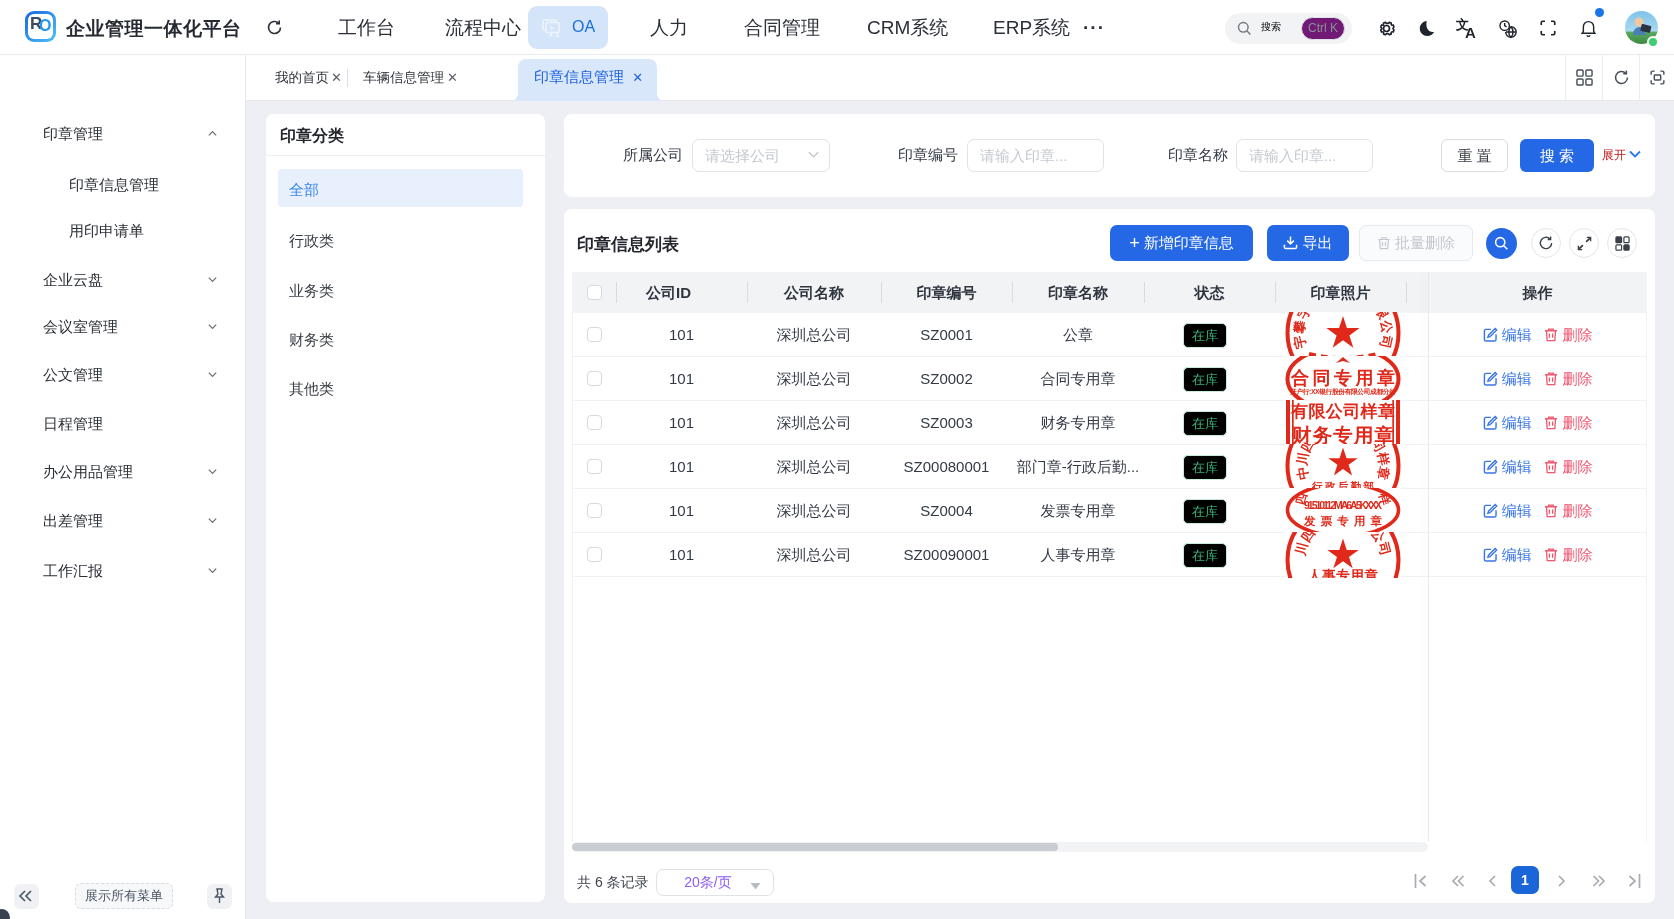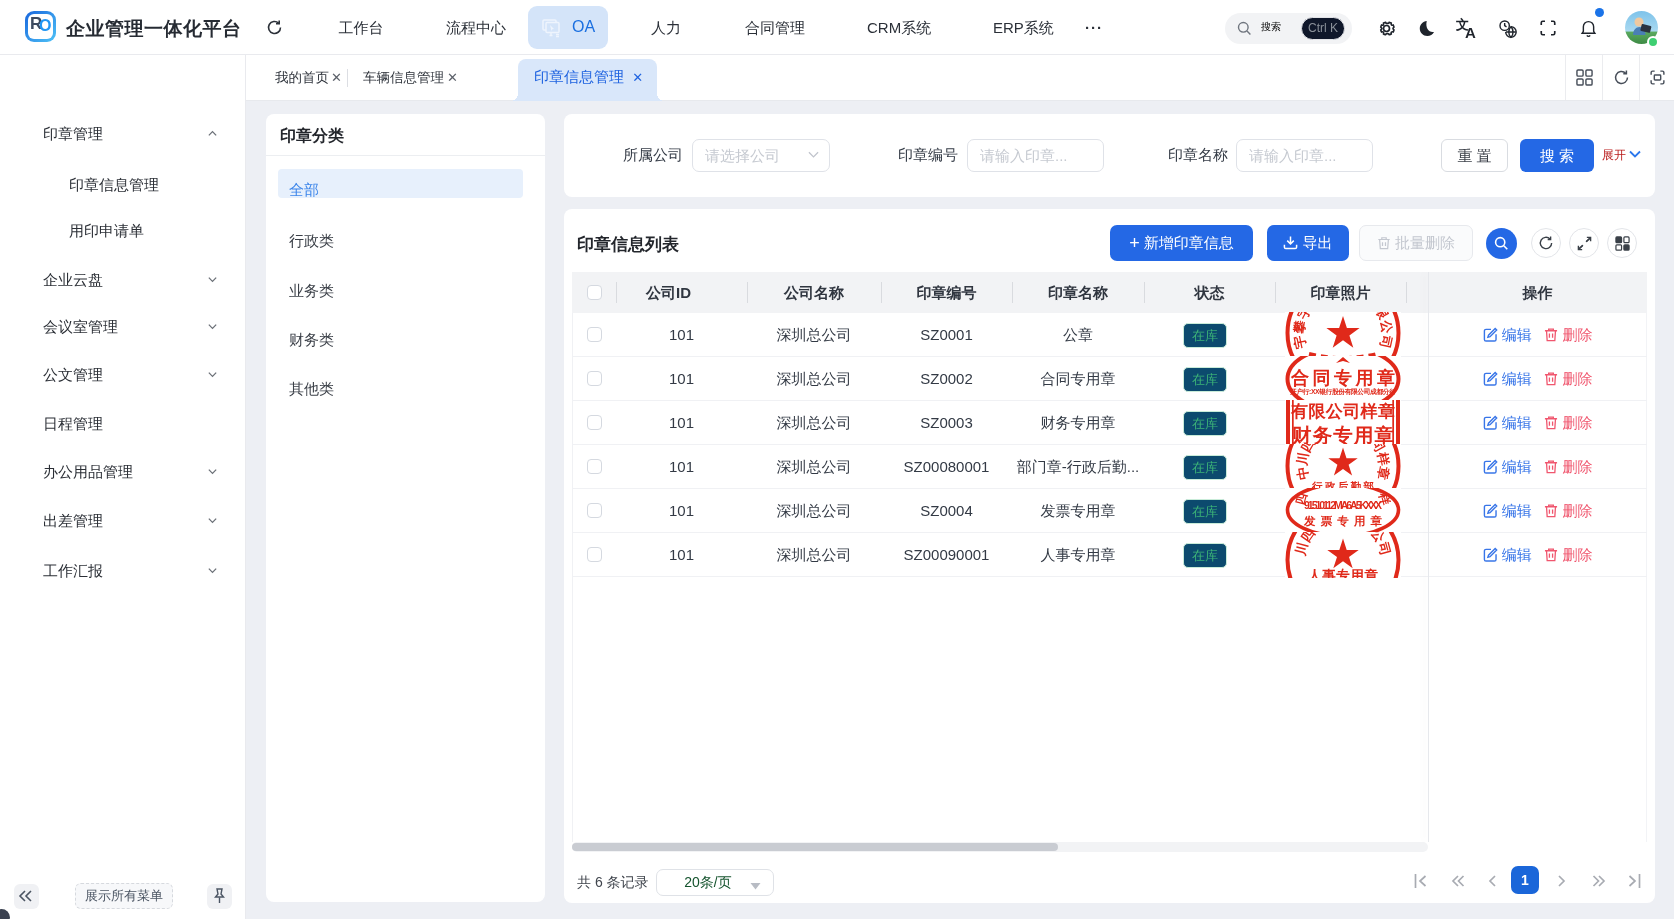--- a/index.html
+++ b/index.html
@@ -4,27 +4,27 @@
 <title>企业管理一体化平台</title>
 <style>
 * { margin:0; padding:0; box-sizing:border-box; }
 html,body { width:1674px; height:919px; overflow:hidden; font-family:"Liberation Sans", sans-serif; background:#edeff4; color:#333a45; }
 
 #nav { position:absolute; left:0; top:0; width:1674px; height:55px; background:#fff; border-bottom:1px solid #e9eaee; z-index:30; }
 #logo { position:absolute; left:25px; top:11px; width:31px; height:31px; border-radius:9px; background:linear-gradient(135deg,#1866dd,#4fc3f7); }
 #logo .r { position:absolute; left:5px; top:3px; font-weight:bold; font-size:17px; color:#3d4a5f; }
 #logo .o { position:absolute; left:14px; top:6px; font-weight:bold; font-size:16px; color:#2196f3; }
 #brand { position:absolute; left:66px; top:16px; font-size:19px; font-weight:bold; color:#262b33; letter-spacing:0.5px; }
-.navitem { position:absolute; top:0; height:55px; line-height:55px; font-size:15px; color:#2b3038; text-align:center; white-space:nowrap; }
+.navitem { position:absolute; top:0; height:55px; line-height:55px; font-size:19px; color:#2b3038; text-align:center; white-space:nowrap; }
 #oa-pill { position:absolute; left:528px; top:6px; width:80px; height:43px; background:#d4e4f9; border-radius:9px;padding-left:40px; }
 #oa-pill .t { position:absolute; left:44px; top:12px; font-size:16px; color:#1a6fe0; }
 .nav-ic { position:absolute; top:19px; }
 #searchpill { position:absolute; left:1225px; top:13px; width:127px; height:31px; background:#f2f3f5; border-radius:16px; }
 #searchpill .txt { position:absolute; left:36px; top:7px; font-size:10px; color:#000000;font-family:Liberation Mono, monospace; }
-#ctrlk { position:absolute; left:76px; top:4px; width:44px; height:23px; background:#0f172a; border:1px solid #e3e4e8; border-radius:12px; font-size:12px; color:#8a9099; text-align:center; line-height:21px; }
+#ctrlk { position:absolute; left:76px; top:4px; width:44px; height:23px; background:#701a75; border:1px solid #e3e4e8; border-radius:12px; font-size:12px; color:#8a9099; text-align:center; line-height:21px; }
 #avatar { position:absolute; left:1625px; top:11px; width:33px; height:33px; border-radius:50%; overflow:hidden; }
 #belldot { position:absolute; left:1595px; top:8px; width:9px; height:9px; border-radius:50%; background:#1a73e8; }
 
 #side { position:absolute; left:0; top:55px; width:246px; height:864px; background:#fff; border-right:1px solid #e9eaee; z-index:20; }
 .mi { position:absolute; left:0; width:246px; height:40px; line-height:40px; font-size:15px; color:#2b2f36; }
 .mi .lbl { position:absolute; left:43px; }
 .mi .sub { position:absolute; left:69px; }
 .mi svg { position:absolute; left:207px; top:14px; }
 #sidebot { position:absolute; left:0; top:820px; width:246px; height:44px; }
 .sq-btn { position:absolute; top:9px; width:25px; height:25px; background:#f0f1f4; border-radius:6px; }
@@ -35,21 +35,21 @@
 #tab-active { position:absolute; left:272px; top:4px; width:139px; height:42px; background:#d9e7fa; border-radius:8px 8px 0 0;padding-left:21px; }
 #tab-active .txt { position:absolute; left:16px; top:9px; font-size:15px; color:#2064e0; white-space:nowrap; }
 .tabx { font-size:13px; color:#5b6069; }
 .tbicon { position:absolute; top:0; width:37px; height:45px; border-left:1px solid #ebecef; }
 
 #content { position:absolute; left:246px; top:101px; width:1428px; height:818px; background:#edeff4; }
 .card { position:absolute; background:#fff; border-radius:8px; }
 #catcard { left:20px; top:13px; width:279px; height:788px; }
 #catcard h3 { position:absolute; left:14px; top:12px; font-size:16px; color:#23262c; }
 #cathead { position:absolute; left:0; top:0; width:279px; height:42px; border-bottom:1px solid #eceef1; }
-.cat { position:absolute; left:12px; width:245px; height:29px; line-height:41px; border-radius:4px; font-size:15px; color:#3a3f47; }
+.cat { position:absolute; left:12px; width:245px; height:38px; line-height:41px; border-radius:4px; font-size:15px; color:#3a3f47; }
 .cat span { margin-left:11px; }
 .cat.on { background:#e7f0fc; color:#3d86ea; }
 
 #searchcard { left:318px; top:13px; width:1091px; height:83px;padding-left:28px; }
 .flabel { position:absolute; top:32px; font-size:15px; color:#333a45; width:80px; text-align:right; }
 .finput { position:absolute; top:25px; height:33px; border:1px solid #dfe2e8; border-radius:7px; background:#fff; font-size:15px; color:#c6cad1; line-height:31px; }
 .finput span { margin-left:12px; }
 .btn { position:absolute; border-radius:6px; font-size:15px; text-align:center; }
 #btn-reset { left:877px; top:25px; width:67px; height:33px; line-height:31px; background:#fff; border:1px solid #d9dce1; color:#3a3f47; }
 #btn-search { left:956px; top:25px; width:74px; height:33px; line-height:33px; background:#2468e5; color:#fff; }
@@ -63,30 +63,30 @@
 #btn-del { left:795px; width:114px; background:#fafbfc; border:1px solid #e7e9ed; color:#c3c7cf; line-height:34px; }
 .cbtn { position:absolute; top:19px; width:30px; height:30px; border-radius:50%; background:#fff; border:1px solid #e3e5e9; }
 #cbtn-search { background:#2468e5; border:none; width:31px; height:31px; }
 
 #thead { position:absolute; left:8px; top:63px; width:1075px; height:41px; background:#f2f3f5; }
 .th { position:absolute; top:0; height:41px; line-height:41px; font-size:15px; font-weight:bold; color:#303640; text-align:center; }
 .thsep { position:absolute; top:10px; width:1px; height:21px; background:#d9dbdf; }
 .trow { position:absolute; left:8px; width:1075px; height:44px; border-bottom:1px solid #f0f1f4; }
 .td { position:absolute; top:0; height:44px; line-height:44px; font-size:15px; color:#333a45; text-align:center; }
 .cb { position:absolute; width:15px; height:15px; border:1px solid #d5d9e0; border-radius:4px; background:#fff; }
-.tag { position:absolute; left:611px; top:10px; width:44px; height:25px; background:#0c4a6e; border:1px solid #c9ecd9; border-radius:5px; color:#3cb377; font-size:13px; text-align:center; line-height:23px; }
+.tag { position:absolute; left:611px; top:10px; width:44px; height:25px; background:#000000; border:1px solid #c9ecd9; border-radius:5px; color:#3cb377; font-size:13px; text-align:center; line-height:23px; }
 .stamp { position:absolute; left:713px; top:-1px; width:116px; height:46px; z-index:5; }
 .ops { position:absolute; left:856px; top:0; width:219px; height:44px; line-height:44px; text-align:center; font-size:15px; }
 #fixline { position:absolute; left:864px; top:63px; width:1px; height:570px; background:#e6e8ec; box-shadow:-4px 0 6px rgba(60,70,90,0.07); }
 #bodyframe { position:absolute; left:8px; top:104px; width:1075px; height:529px; border-left:1px solid #f0f1f4; border-right:1px solid #f2f3f6; }
 #hscroll { position:absolute; left:8px; top:633px; width:856px; height:10px; background:#f2f3f5; border-radius:5px; }
 #hthumb { position:absolute; left:0; top:1px; width:486px; height:8px; background:#c9ccd2; border-radius:4px; }
 #tfoot { position:absolute; left:0; top:652px; width:1091px; height:42px; }
 #reccount { position:absolute; left:13px; top:13px; font-size:14px; color:#40454d; }
-#pagesize { position:absolute; left:92px; top:8px; width:118px; height:27px; border:1px solid #dfe2e7; border-radius:7px; font-size:14px; color:#14532d; text-align:center; line-height:25px; text-indent:-14px; }
+#pagesize { position:absolute; left:92px; top:8px; width:118px; height:27px; border:1px solid #dfe2e7; border-radius:7px; font-size:14px; color:#8b5cf6; text-align:center; line-height:25px; text-indent:-14px; }
 .pgi { position:absolute; top:12px; }
 #pg1 { position:absolute; left:947px; top:5px; width:28px; height:28px; background:#1a66d9; border-radius:7px; color:#fff; font-size:14px; font-weight:bold; text-align:center; line-height:28px; }
 </style>
 </head>
 <body>
 <div id="nav">
   <div id="logo">
       <div style="position:absolute;left:3px;top:3px;right:3px;bottom:3px;background:#fff;border-radius:6px;"></div>
       <span class="r">R</span>
       <span class="o">O</span>

